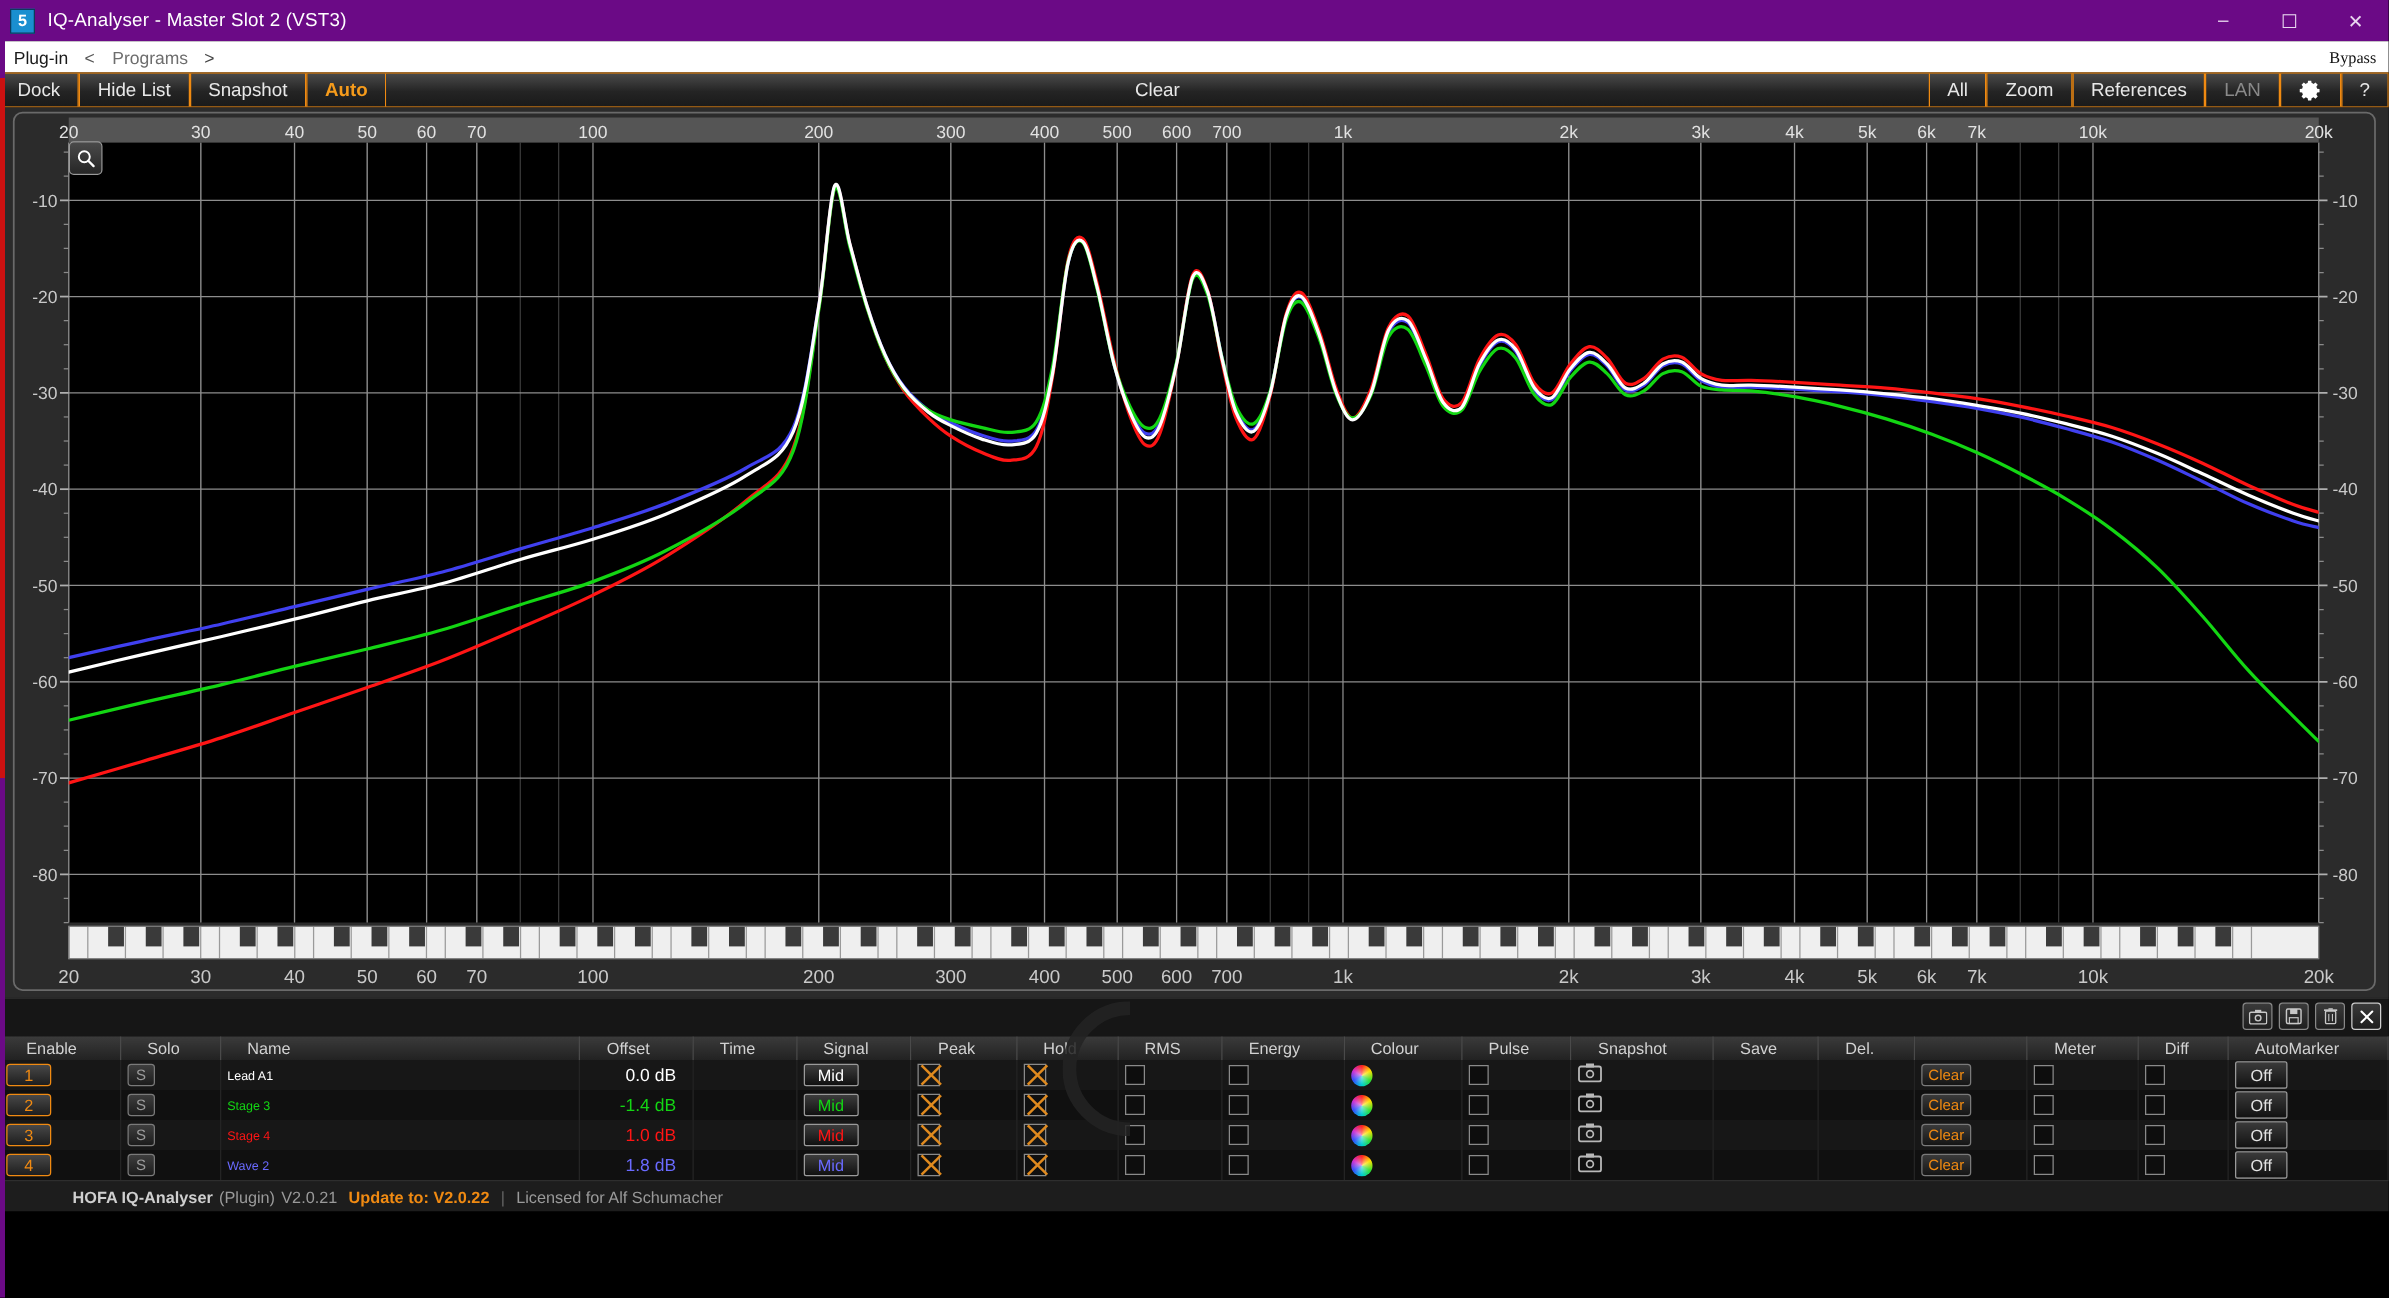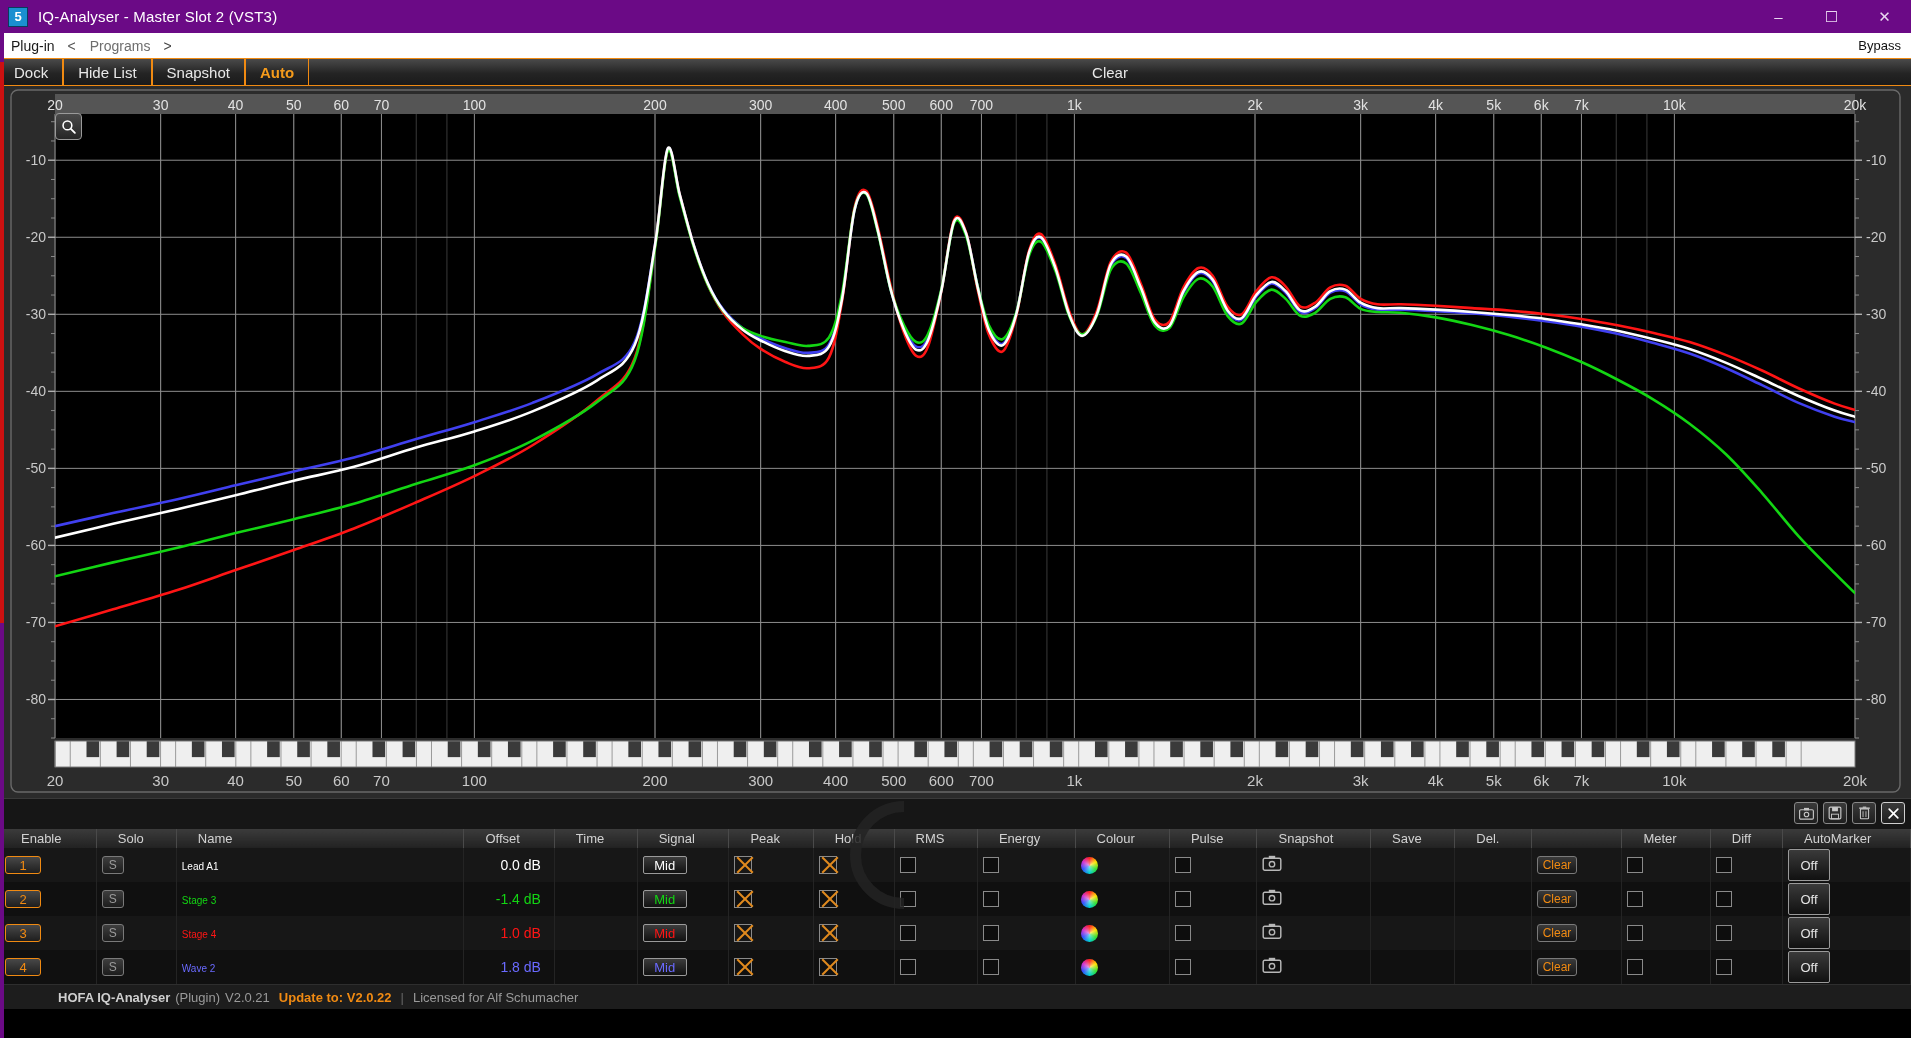--- a/index.html
+++ b/index.html
@@ -15,21 +15,21 @@
   .tb-btns{position:absolute;right:0;top:0;height:33px;display:flex;}
   .tb-btn{width:53px;height:33px;display:flex;align-items:center;justify-content:center;
           color:#e9d7f0;font-size:15px;}
 
   
   .menubar{height:25px;background:#fff;display:flex;align-items:center;position:relative;}
   .mb-item{font-size:14px;color:#1a1a1a;margin-left:7px;padding:0 4px;}
   .mb-sep{font-size:14px;color:#555;margin-left:9px;}
   .mb-prog{font-size:14px;color:#6d6d6d;margin-left:14px;}
   .mb-arrow{font-size:14px;color:#444;margin-left:13px;}
-  .bypass{position:absolute;right:10px;font-size:13px;color:#101010;}
+  .bypass{position:absolute;right:10px;font-size:13px;color:#101010;font-family:Liberation Serif, serif;}
 
   
   .toolbar{height:28px;background:#1b1b1b;display:flex;align-items:stretch;
            border-top:1px solid #f08a12;border-bottom:1px solid #f08a12;position:relative;}
   .tbtn{background:linear-gradient(#4a4a4a,#242424 55%,#1a1a1a);
         border-left:1px solid #f08a12;border-right:1px solid #f08a12;
         display:flex;align-items:center;justify-content:center;
         color:#e8e8e8;font-size:15px;padding:0 14px;cursor:pointer;}
   .tbtn.first{border-left:none;}
   .tbtn.dim{color:#8a8a8a;}
@@ -72,21 +72,21 @@
   .xbox::before{transform:rotate(45deg);}
   .xbox::after{transform:rotate(-45deg);}
   .cbox{width:16px;height:16px;border:1px solid #8a8a8a;background:#0d0d0d;cursor:pointer;}
   .wheel{width:17px;height:17px;border-radius:50%;cursor:pointer;
     background:conic-gradient(#ff2020,#ffe000,#30e030,#00d0d0,#3050ff,#d030d0,#ff2020);}
   .wheel-in{width:100%;height:100%;border-radius:50%;
     background:radial-gradient(circle at 50% 50%, rgba(255,255,255,.55) 0%, rgba(255,255,255,0) 62%);}
   .clrbtn{width:40px;height:18px;border:1px solid #7a7a7a;border-radius:3px;
     background:linear-gradient(#3a3a3a,#151515);color:#f08a12;font-size:12px;
     display:flex;align-items:center;justify-content:center;cursor:pointer;}
-  .offbtn{width:42px;height:32px;border:1px solid #9a9a9a;border-radius:2px;
+  .offbtn{width:42px;height:22px;border:1px solid #9a9a9a;border-radius:2px;
     background:linear-gradient(#3a3a3a,#111);color:#e4e4e4;font-size:13px;
     display:flex;align-items:center;justify-content:center;cursor:pointer;}
   .camicon{cursor:pointer;}
   .knobghost{position:absolute;left:850px;top:2px;width:108px;height:108px;border-radius:50%;
     border:11px solid #232323;clip-path:polygon(0 0,50% 0,50% 100%,0 100%);opacity:.85;}
 
   
   .status{height:25px;background:#1d1d1d;display:flex;align-items:center;padding-left:10px;
     border-top:1px solid #2e2e2e;}
   .st-b{font-size:13px;color:#cfcfcf;font-weight:bold;padding-left:48px;}
@@ -117,20 +117,33 @@
   <div class="mb-arrow">&gt;</div>
   <div class="bypass">Bypass</div>
 </div>
 
 <div class="toolbar">
   <div class="tbtn first">Dock</div>
   <div class="tbtn">Hide List</div>
   <div class="tbtn">Snapshot</div>
   <div class="tbtn amber">Auto</div>
   <div class="tb-fill">Clear</div>
+  <div class="tb-right">
+    <div class="tbtn">All</div>
+    <div class="tbtn">Zoom</div>
+    <div class="tbtn">References</div>
+    <div class="tbtn dim">LAN</div>
+    <div class="tbtn">
+      <svg class="gear" width="19" height="19" viewBox="0 0 24 24">
+        <path fill="#ffffff" d="M12 8.2a3.8 3.8 0 100 7.6 3.8 3.8 0 000-7.6zm0 5.9a2.1 2.1 0 110-4.2 2.1 2.1 0 010 4.2z"></path>
+        <path fill="#ffffff" d="M21 13.6v-3.2l-2.4-.4a6.9 6.9 0 00-.8-1.9l1.4-2-2.3-2.3-2 1.4a6.9 6.9 0 00-1.9-.8L12.6 2h-3.2l-.4 2.4a6.9 6.9 0 00-1.9.8l-2-1.4L2.8 6.1l1.4 2a6.9 6.9 0 00-.8 1.9L1 10.4v3.2l2.4.4c.2.7.5 1.3.8 1.9l-1.4 2 2.3 2.3 2-1.4c.6.3 1.2.6 1.9.8l.4 2.4h3.2l.4-2.4c.7-.2 1.3-.5 1.9-.8l2 1.4 2.3-2.3-1.4-2c.3-.6.6-1.2.8-1.9l2.4-.4z"></path>
+      </svg>
+    </div>
+    <div class="tbtn">?</div>
+  </div>
 </div>
 
 <div class="graph">
   <svg class="plot" id="plot" width="1911" height="712">
       <rect x="0" y="0" width="1911" height="712" fill="#2b2b2b"></rect>
       <rect x="11" y="4" width="1889" height="702" rx="7" fill="none" stroke="#6a6a6a" stroke-width="1.4"></rect>
       <rect x="55" y="28" width="1800" height="624" fill="#000000"></rect>
       <line x1="55" y1="28" x2="55" y2="652" stroke="#3a3a3a" stroke-width="1"></line>
       <line x1="160.6547554334087" y1="28" x2="160.6547554334087" y2="652" stroke="#3a3a3a" stroke-width="1"></line>
       <line x1="235.61799739838875" y1="28" x2="235.61799739838875" y2="652" stroke="#3a3a3a" stroke-width="1"></line>

